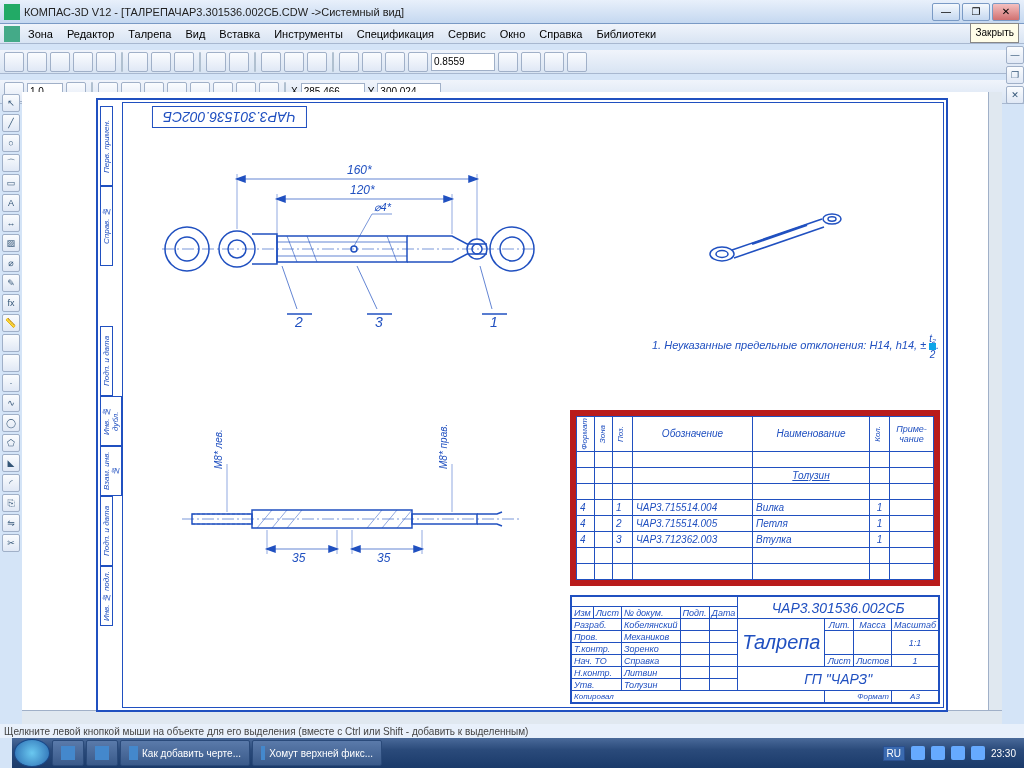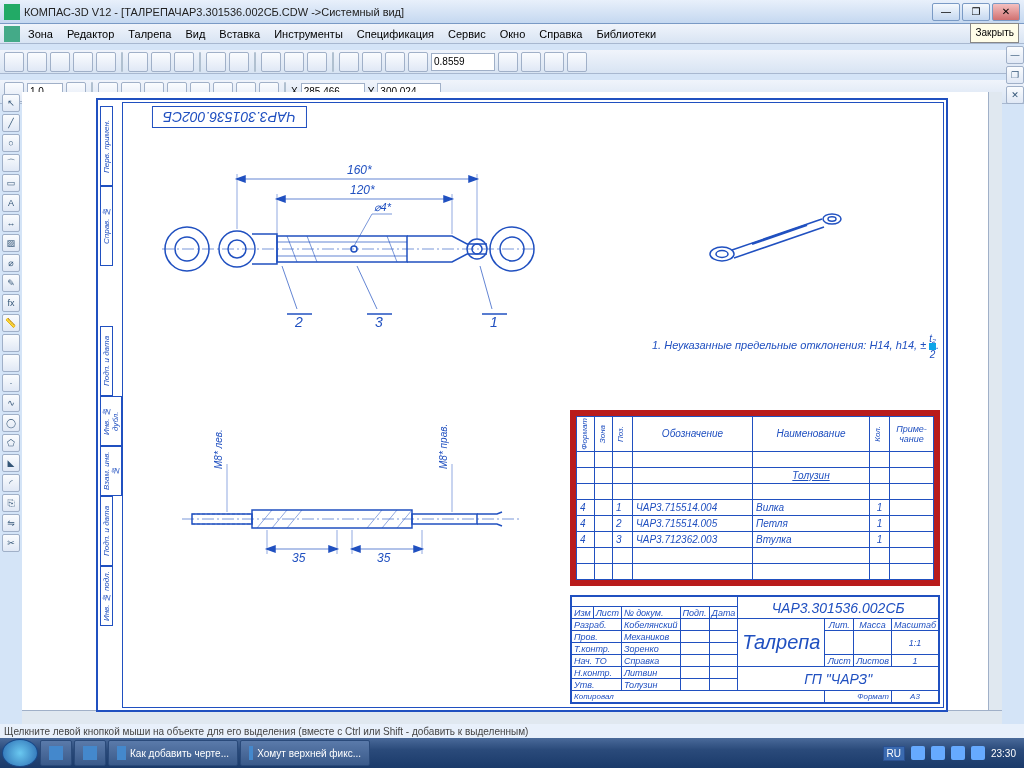--- a/index.html
+++ b/index.html
@@ -54,21 +54,21 @@
 .titleblock .med { font-size:14px; text-align:center; }
 
 
 .leftstamp { position:absolute; left:8px; top:12px; bottom:12px; width:24px; }
 .leftstamp .cell { border:1px solid #2050c0; writing-mode:vertical-rl; transform:rotate(180deg); font-size:8px; font-style:italic; color:#2050c0; text-align:center; padding:2px 1px; }
 
 
 .statusbar { position:absolute; left:0; right:0; bottom:30px; height:14px; background:#e8f0fb; font-size:10px; padding:0 4px; color:#444; display:flex; align-items:center; }
 
 
-.taskbar { position:absolute; left:0; right:0; bottom:0; height:30px; background:linear-gradient(#4a6a9a,#2a4a7a 40%,#1a3a6a); display:flex; align-items:center; padding:0 2px; gap:2px; }
+.taskbar { position:absolute; left:12px; right:0; bottom:0; height:30px; background:linear-gradient(#4a6a9a,#2a4a7a 40%,#1a3a6a); display:flex; align-items:center; padding:0 2px; gap:2px; }
 .startbtn { width:36px; height:28px; background:radial-gradient(circle,#6ac8f0,#2a6ab0); border-radius:50%; border:1px solid #1a4a8a; }
 .taskbtn { height:26px; padding:0 8px; background:linear-gradient(#5a7aaa,#3a5a8a); border:1px solid #2a4a7a; border-radius:2px; color:#fff; font-size:10px; display:flex; align-items:center; gap:4px; max-width:130px; overflow:hidden; white-space:nowrap; }
 .taskbtn .ti { width:14px; height:14px; background:#48c; }
 .tray { margin-left:auto; display:flex; align-items:center; gap:6px; color:#fff; font-size:10px; padding-right:6px; }
 .tray .ti { width:14px; height:14px; background:#6af; border-radius:2px; }
 .lang { background:#3a6ab0; border:1px solid #2a5090; padding:1px 3px; font-size:10px; color:#fff; }
 
 
 .notes { position:absolute; left:560px; top:240px; font-size:11px; font-style:italic; color:#2050c0; line-height:1.6; }
 

